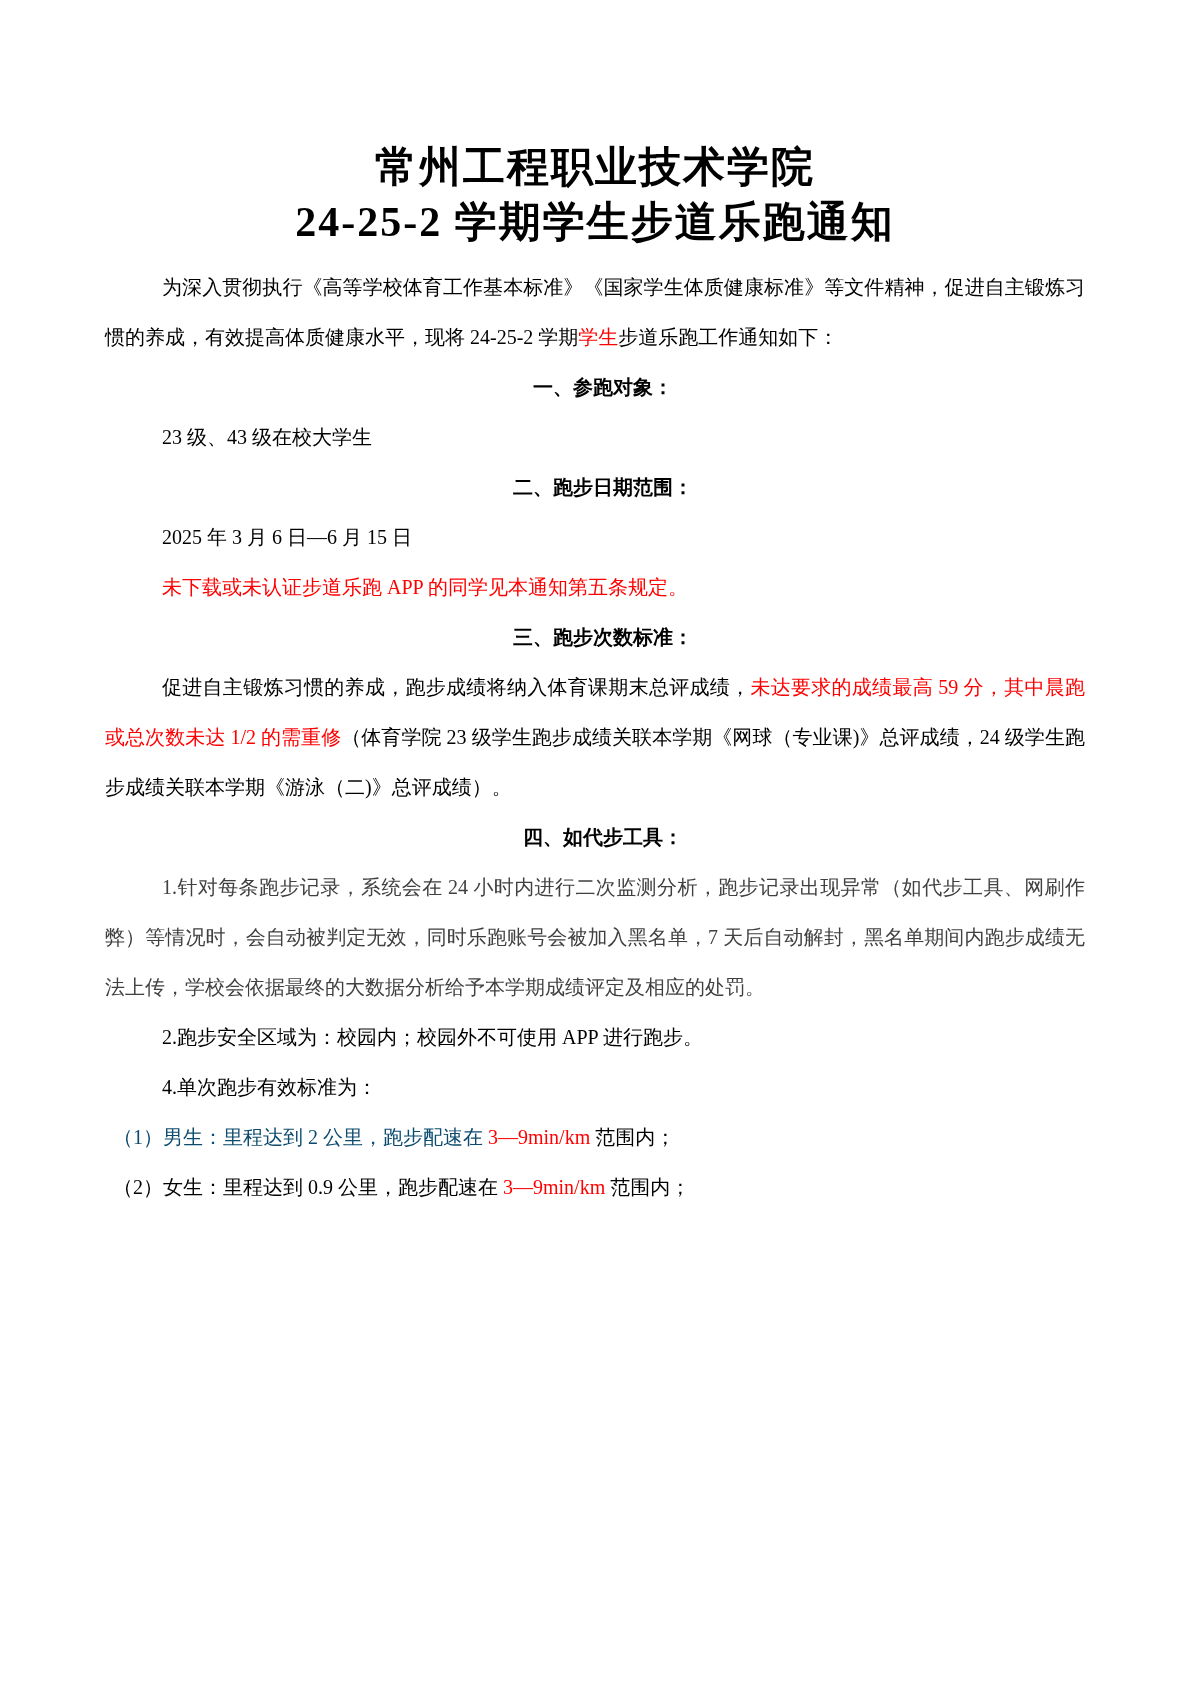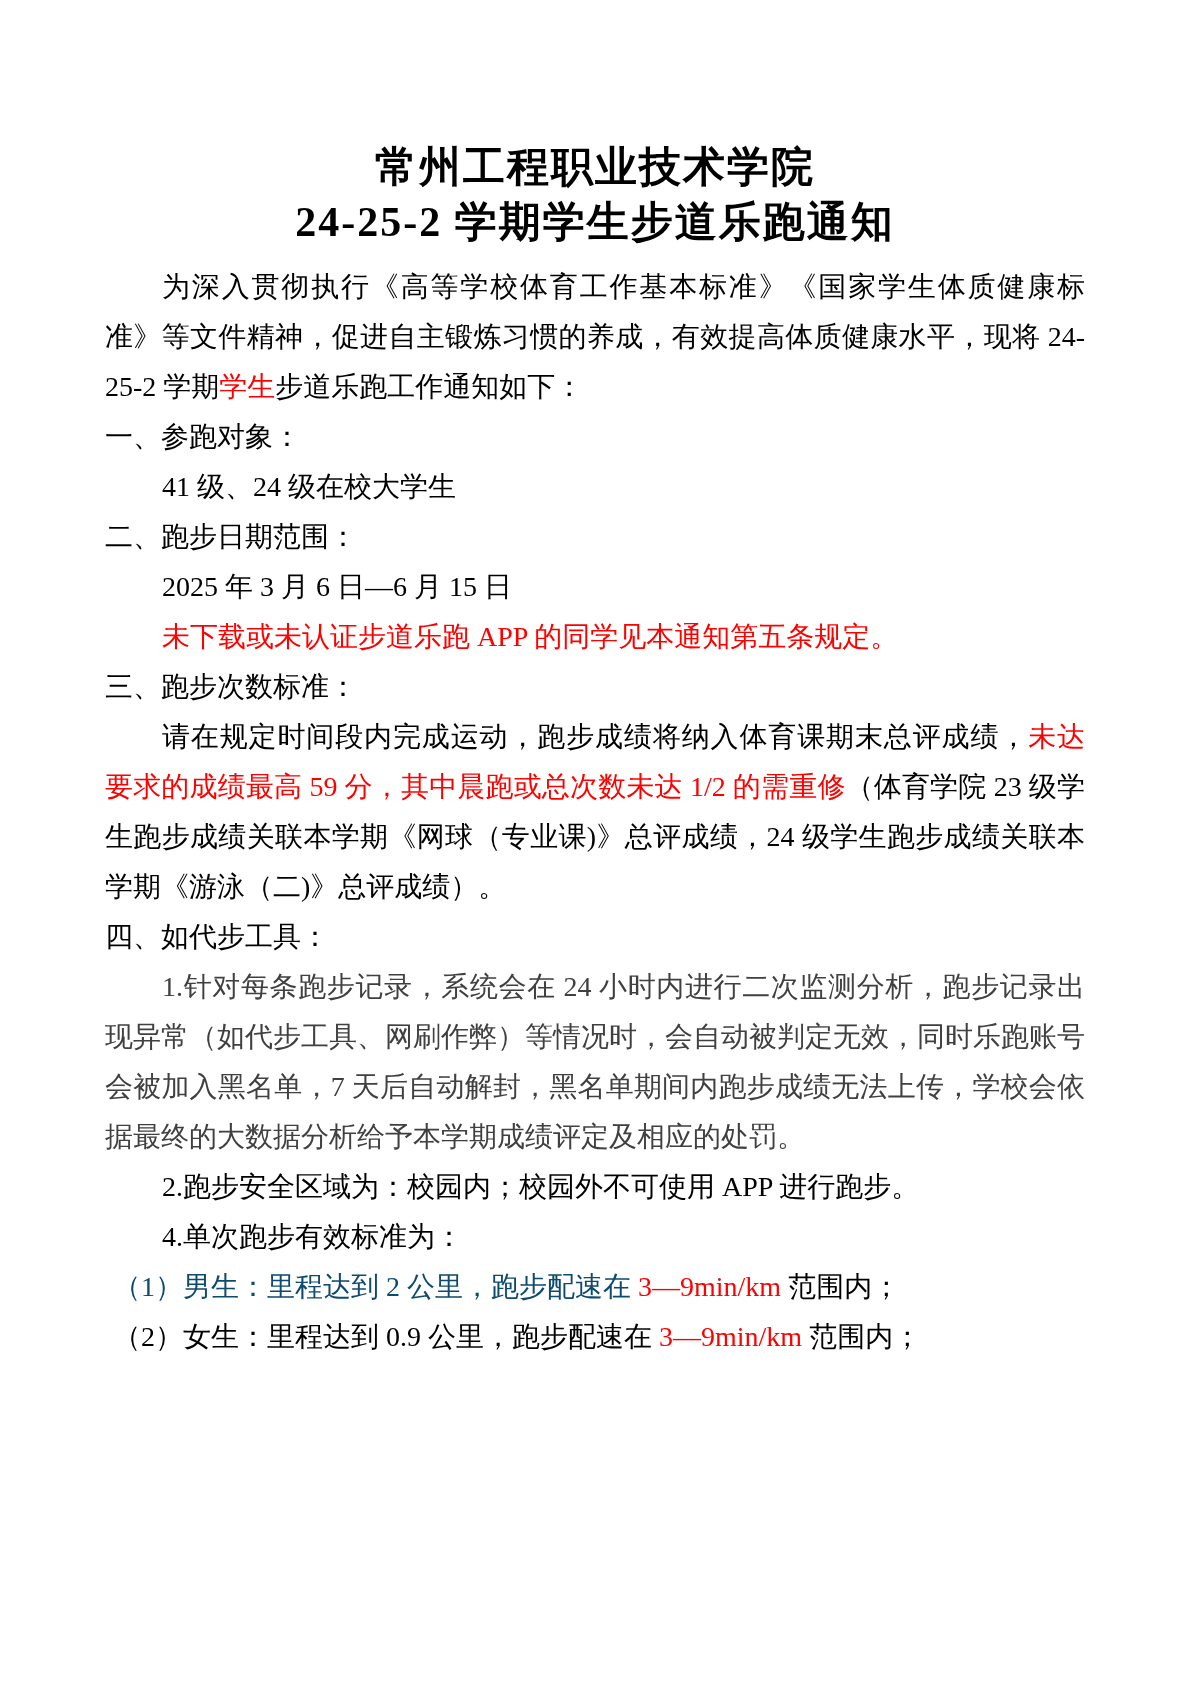--- a/index.html
+++ b/index.html
@@ -23,31 +23,32 @@
   .doc-title {
     text-align: center;
     font-weight: bold;
     font-size: 42px;
     line-height: 55px;
     letter-spacing: 2px;
     color: #000000;
   }
   .doc-body {
     margin-top: 12px;
-    font-size: 28px;
+    font-size: 20px;
     line-height: 50px;
   }
   .doc-body p {
     margin: 0;
     padding: 0;
     text-align: justify;
   }
   .doc-body p.heading {
-    font-weight: normal;
-    text-align: left;
+    font-weight: bold;
+    text-align: center;
+    margin-left: 16px;
   }
   .doc-body p.indent-first {
     text-indent: 57px;
   }
   .doc-body p.indent-small {
     text-indent: 8px;
   }
   .run {
     white-space: pre-wrap;
   }
@@ -56,26 +57,26 @@
 <body>
 
 <div class="page">
   <div class="doc-title">
     <div>常州工程职业技术学院</div>
     <div>24-25-2 学期学生步道乐跑通知</div>
   </div>
   <div class="doc-body" id="doc-body">
       <p class="indent-first"><span class="run" style="color: rgb(0, 0, 0);">为深入贯彻执行《高等学校体育工作基本标准》《国家学生体质健康标准》等文件精神，促进自主锻炼习惯的养成，有效提高体质健康水平，现将 24-25-2 学期</span><span class="run" style="color: rgb(255, 0, 0);">学生</span><span class="run" style="color: rgb(0, 0, 0);">步道乐跑工作通知如下：</span></p>
       <p class="heading "><span class="run" style="color: rgb(0, 0, 0);">一、参跑对象：</span></p>
-      <p class="indent-first"><span class="run" style="color: rgb(0, 0, 0);">41 级、24 级在校大学生</span></p>
+      <p class="indent-first"><span class="run" style="color: rgb(0, 0, 0);">23 级、43 级在校大学生</span></p>
       <p class="heading "><span class="run" style="color: rgb(0, 0, 0);">二、跑步日期范围：</span></p>
       <p class="indent-first"><span class="run" style="color: rgb(0, 0, 0);">2025 年 3 月 6 日—6 月 15 日</span></p>
       <p class="indent-first"><span class="run" style="color: rgb(255, 0, 0);">未下载或未认证步道乐跑 APP 的同学见本通知第五条规定。</span></p>
       <p class="heading "><span class="run" style="color: rgb(0, 0, 0);">三、跑步次数标准：</span></p>
-      <p class="indent-first"><span class="run" style="color: rgb(0, 0, 0);">请在规定时间段内完成运动，跑步成绩将纳入体育课期末总评成绩，</span><span class="run" style="color: rgb(255, 0, 0);">未达要求的成绩最高 59 分，其中晨跑或总次数未达 1/2 的需重修</span><span class="run" style="color: rgb(0, 0, 0);">（体育学院 23 级学生跑步成绩关联本学期《网球（专业课)》总评成绩，24 级学生跑步成绩关联本学期《游泳（二)》总评成绩）。</span></p>
+      <p class="indent-first"><span class="run" style="color: rgb(0, 0, 0);">促进自主锻炼习惯的养成，跑步成绩将纳入体育课期末总评成绩，</span><span class="run" style="color: rgb(255, 0, 0);">未达要求的成绩最高 59 分，其中晨跑或总次数未达 1/2 的需重修</span><span class="run" style="color: rgb(0, 0, 0);">（体育学院 23 级学生跑步成绩关联本学期《网球（专业课)》总评成绩，24 级学生跑步成绩关联本学期《游泳（二)》总评成绩）。</span></p>
       <p class="heading "><span class="run" style="color: rgb(0, 0, 0);">四、如代步工具：</span></p>
       <p class="indent-first"><span class="run" style="color: #404040;">1.针对每条跑步记录，系统会在 24 小时内进行二次监测分析，跑步记录出现异常（如代步工具、网刷作弊）等情况时，会自动被判定无效，同时乐跑账号会被加入黑名单，7 天后自动解封，黑名单期间内跑步成绩无法上传，学校会依据最终的大数据分析给予本学期成绩评定及相应的处罚。</span></p>
       <p class="indent-first"><span class="run" style="color: rgb(0, 0, 0);">2.跑步安全区域为：校园内；校园外不可使用 APP 进行跑步。</span></p>
       <p class="indent-first"><span class="run" style="color: rgb(0, 0, 0);">4.单次跑步有效标准为：</span></p>
       <p class="indent-small"><span class="run" style="color: #0c4a6e;">（1）男生：里程达到 2 公里，跑步配速在 </span><span class="run" style="color: rgb(255, 0, 0);">3—9min/km</span><span class="run" style="color: rgb(0, 0, 0);"> 范围内；</span></p>
       <p class="indent-small"><span class="run" style="color: rgb(0, 0, 0);">（2）女生：里程达到 0.9 公里，跑步配速在 </span><span class="run" style="color: rgb(255, 0, 0);">3—9min/km</span><span class="run" style="color: rgb(0, 0, 0);"> 范围内；</span></p>
     </div>
 </div>
 
 </body></html>

